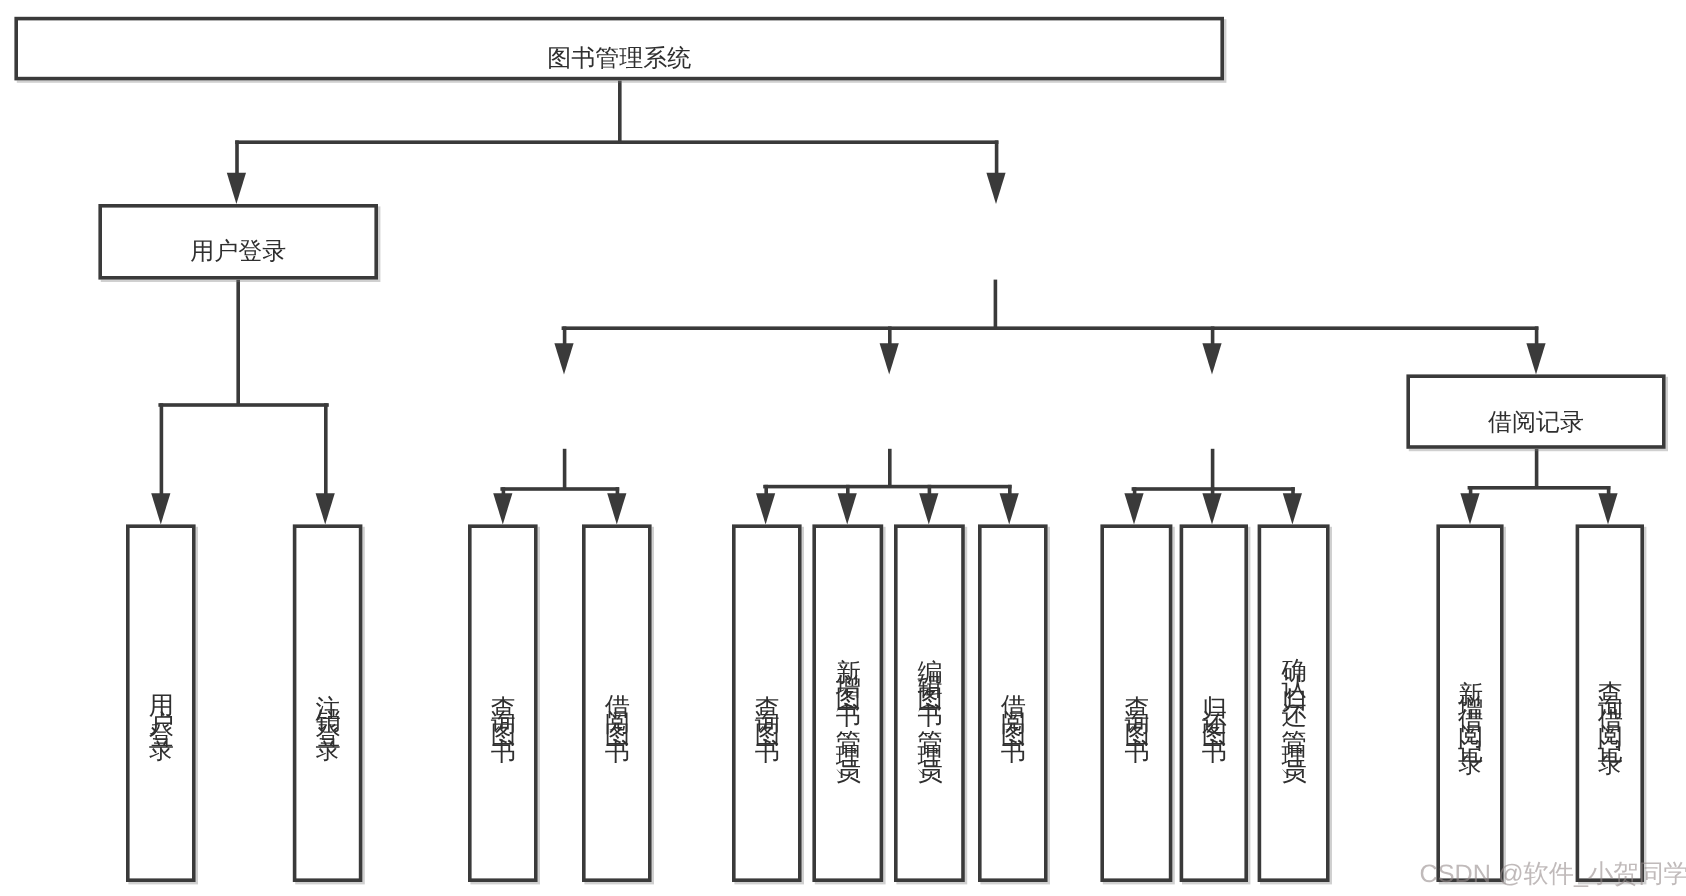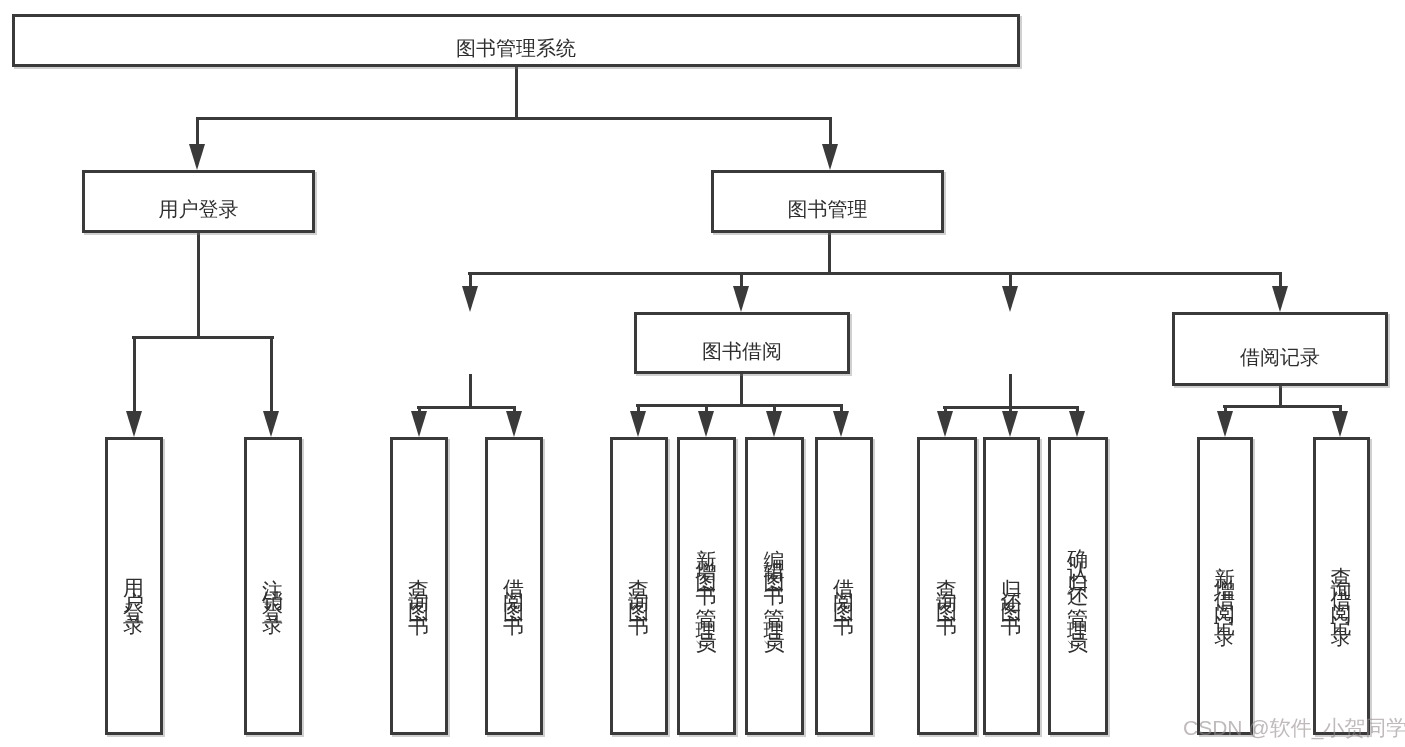--- a/index.html
+++ b/index.html
@@ -37,28 +37,22 @@
 
 <div class="canvas">
 
   <div class="node" style="left:12px;top:14px;width:1008px;height:53px">
     <span class="lbl">图书管理系统</span>
   </div>
 
   <div class="node" style="left:82px;top:170px;width:233px;height:63px">
     <span class="lbl">用户登录</span>
   </div>
-  <div class="node" style="left:711px;top:170px;width:233px;height:63px">
-    <span class="lbl">图书管理</span>
-  </div>
 
-  <div class="node" style="left:634px;top:312px;width:216px;height:62px">
-    <span class="lbl">图书借阅</span>
-  </div>
-  <div class="node" style="left:1172px;top:312px;width:216px;height:74px">
+  <div class="node" style="left:1172px;top:312px;width:216px;height:62px">
     <span class="lbl">借阅记录</span>
   </div>
 
   <div class="node vnode" style="left:105px;top:437px;width:58px;height:298px">
     <span class="vlbl">用户登录</span>
   </div>
   <div class="node vnode" style="left:244px;top:437px;width:58px;height:298px">
     <span class="vlbl">注销登录</span>
   </div>
 

